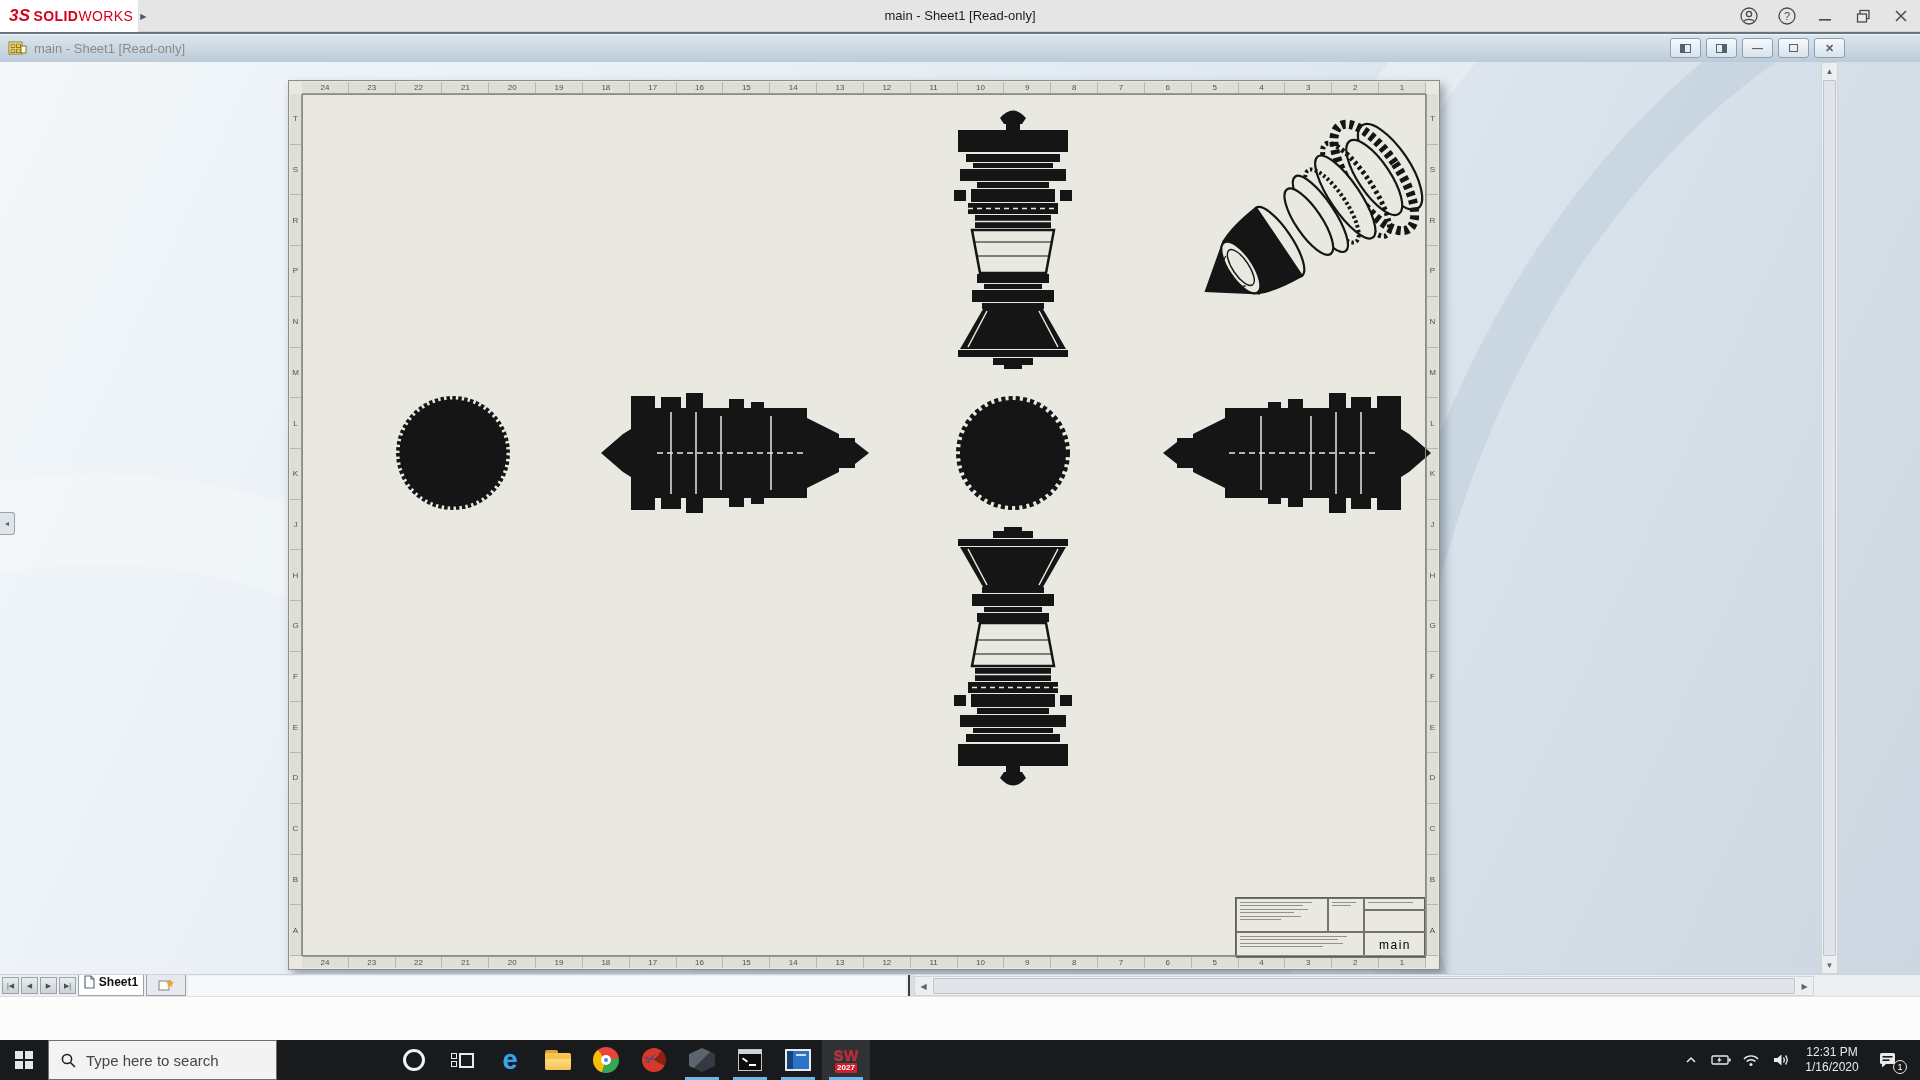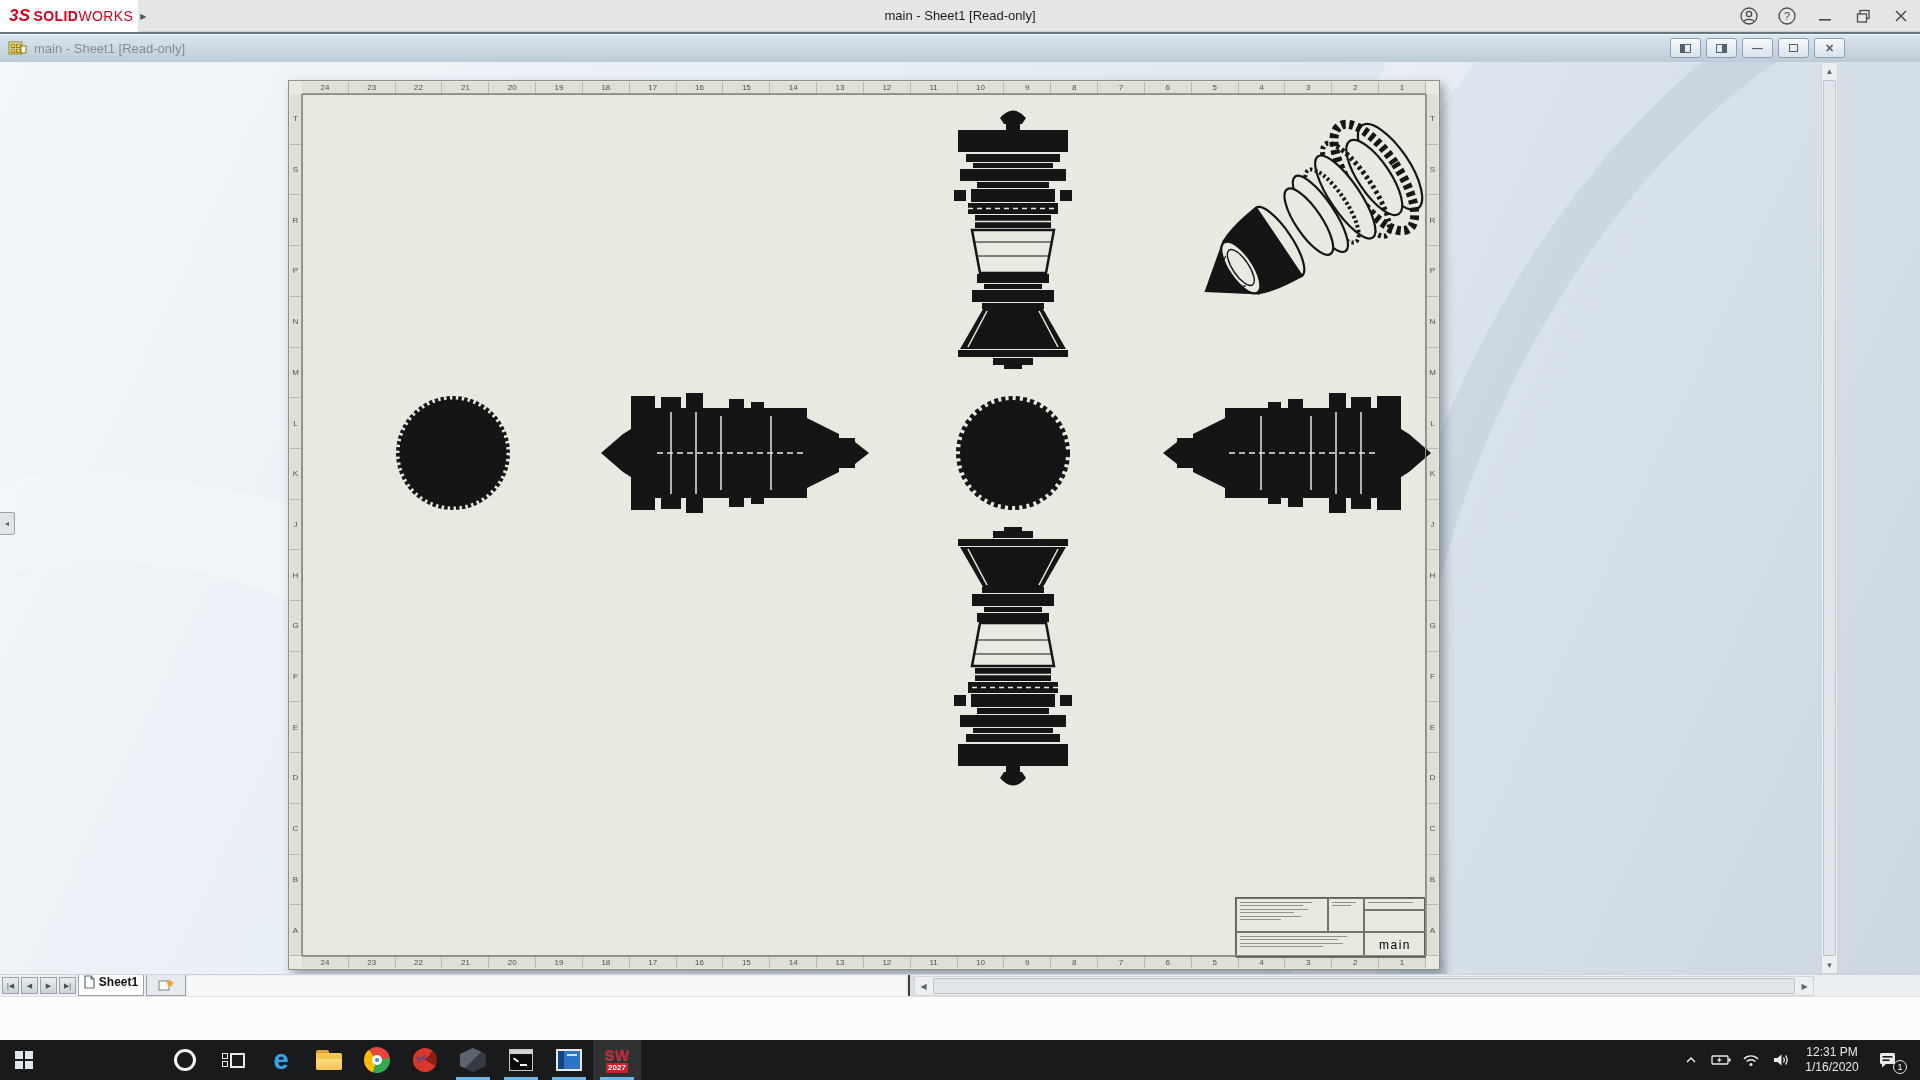--- a/index.html
+++ b/index.html
@@ -492,20 +492,27 @@
 
   <div class="taskbar">
     <div class="tb-slot">
       <span class="win-logo">
           <i></i>
           <i></i>
           <i></i>
           <i></i>
         </span>
     </div>
+    <div class="tb-search">
+      <svg width="15" height="15" viewBox="0 0 15 15">
+        <circle cx="6" cy="6" r="4.6" fill="none" stroke="#1a1a1a" stroke-width="1.5"></circle>
+        <line x1="9.5" y1="9.5" x2="14" y2="14" stroke="#1a1a1a" stroke-width="1.5"></line>
+      </svg>
+      <input class="search-input" placeholder="Type here to search" style="">
+    </div>
     <div class="spacer"></div>
     <div class="tb-slot">
       <span class="cortana-ring"></span>
     </div>
     <div class="tb-slot">
       <span class="tv-ico">
         <span class="col">
             <span class="sq-s"></span>
             <span class="sq-s"></span>
           </span>

